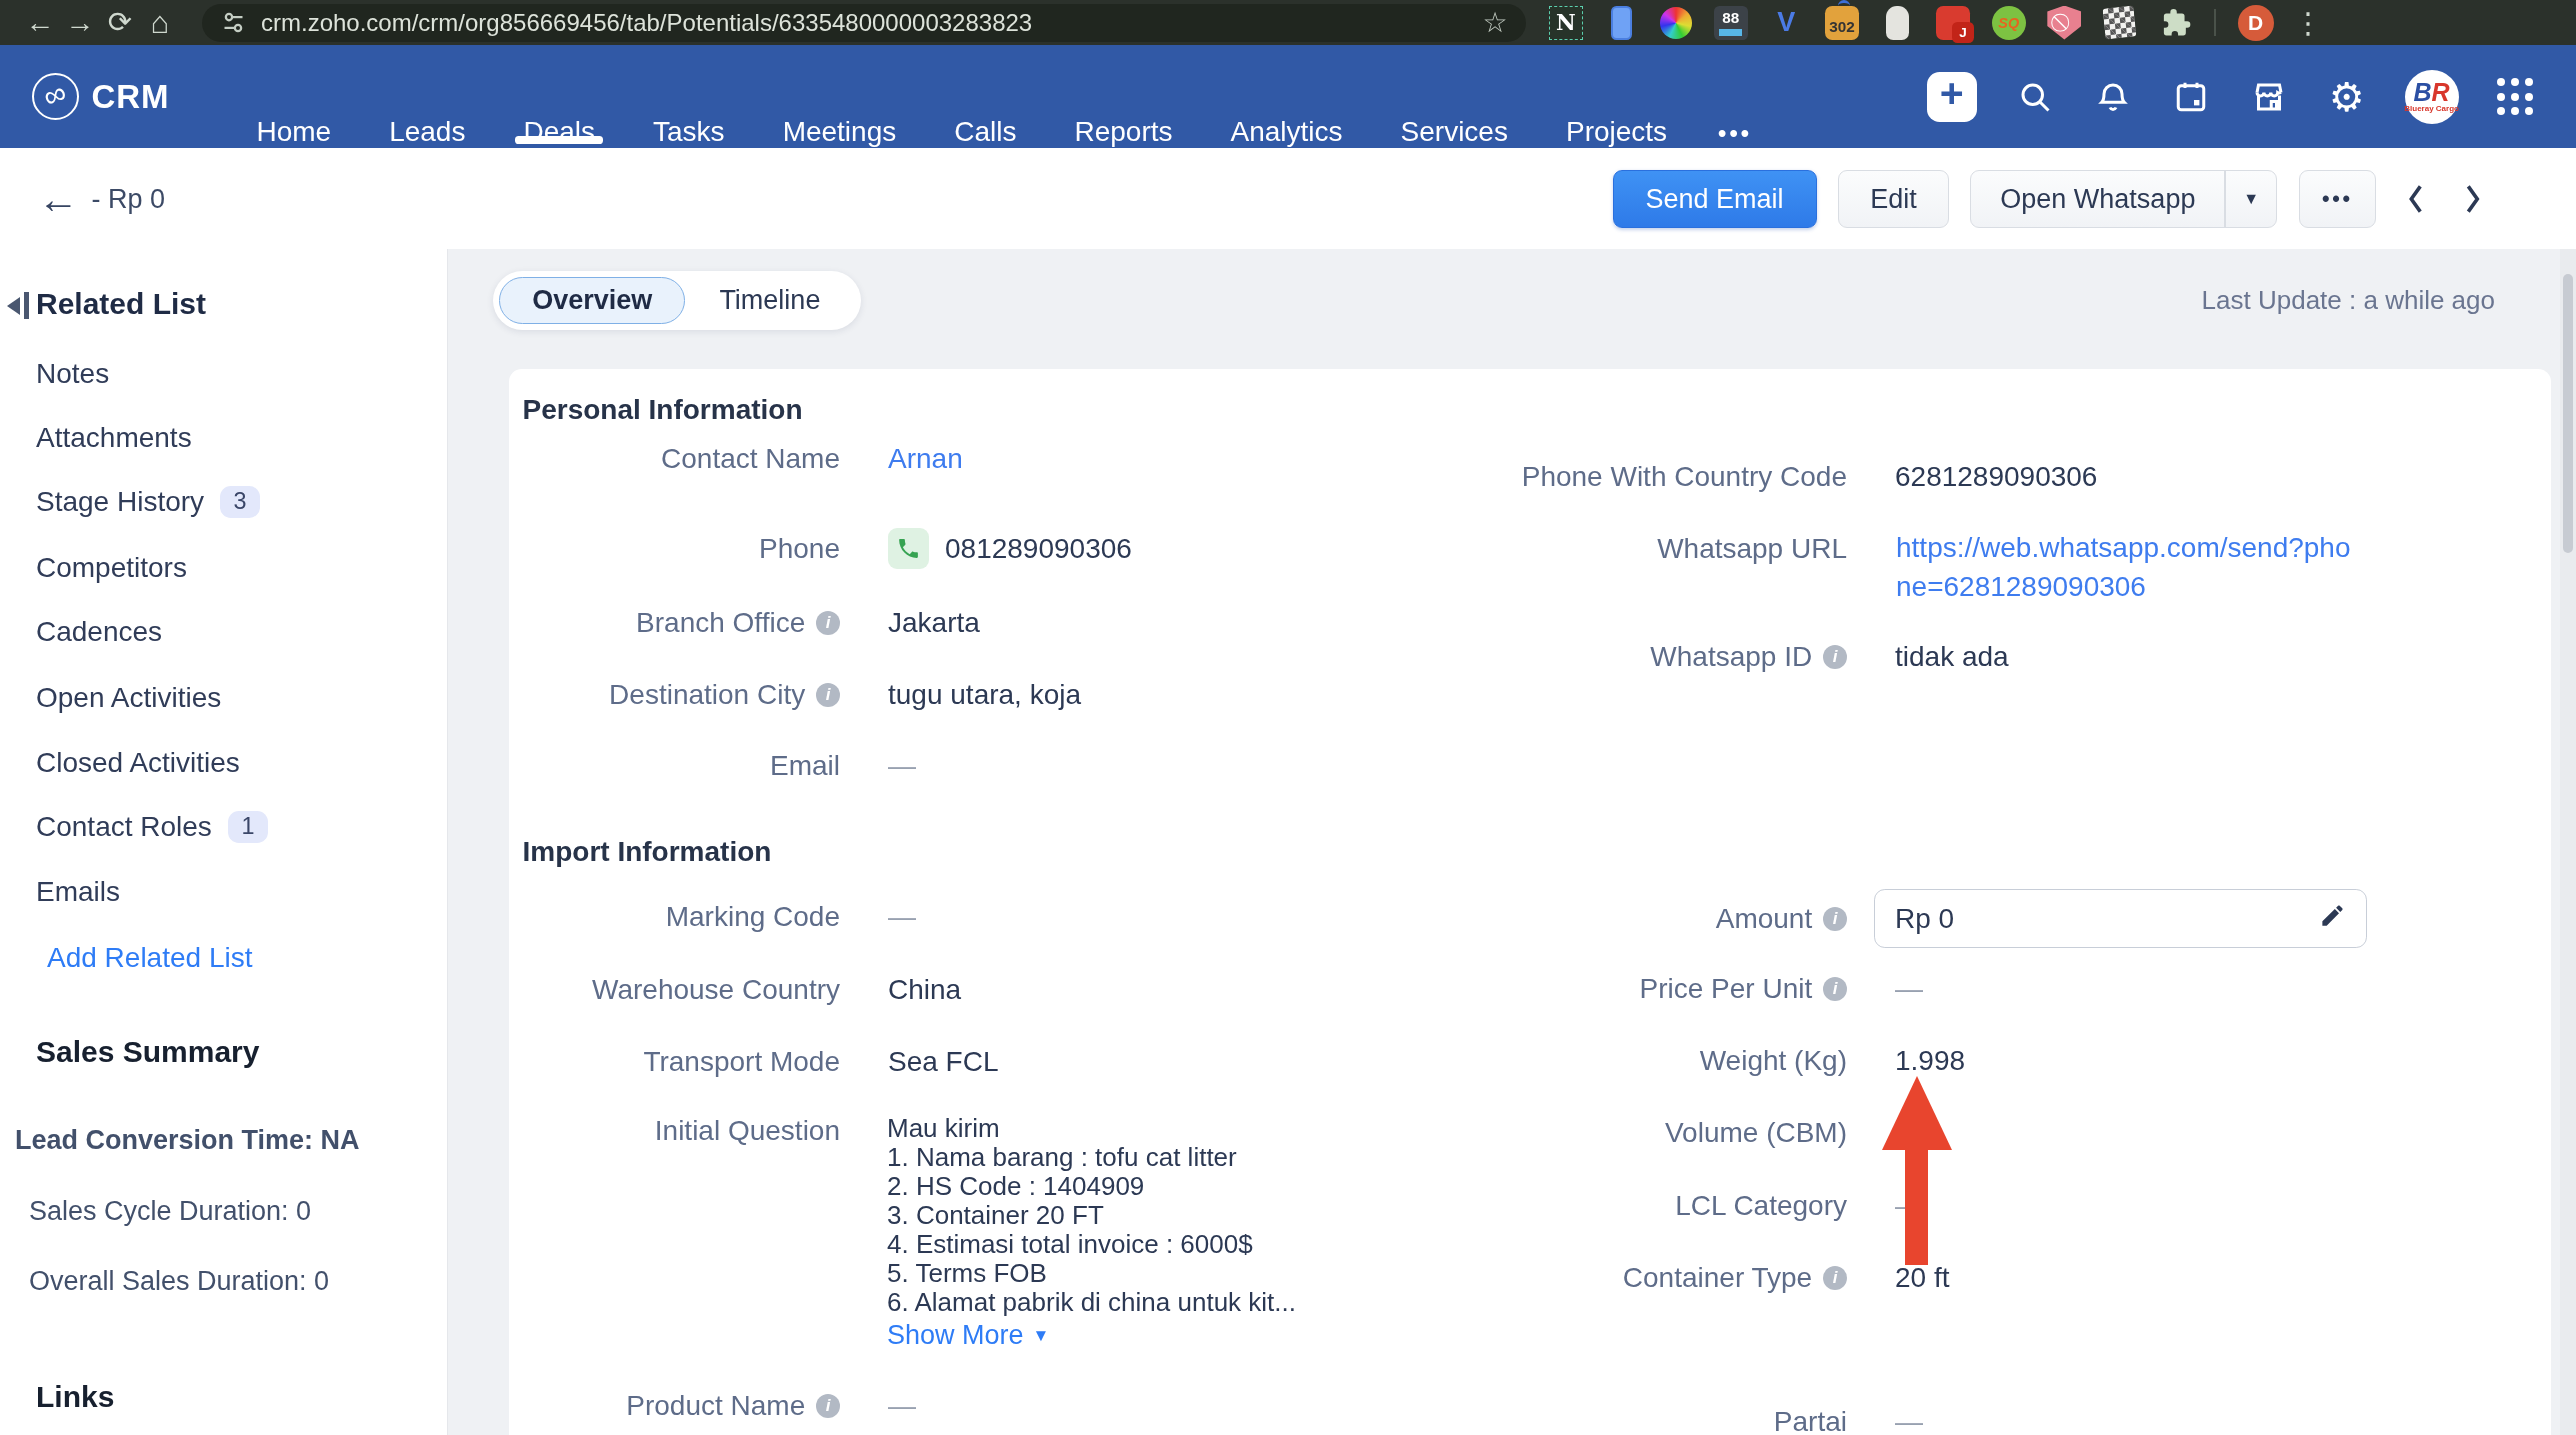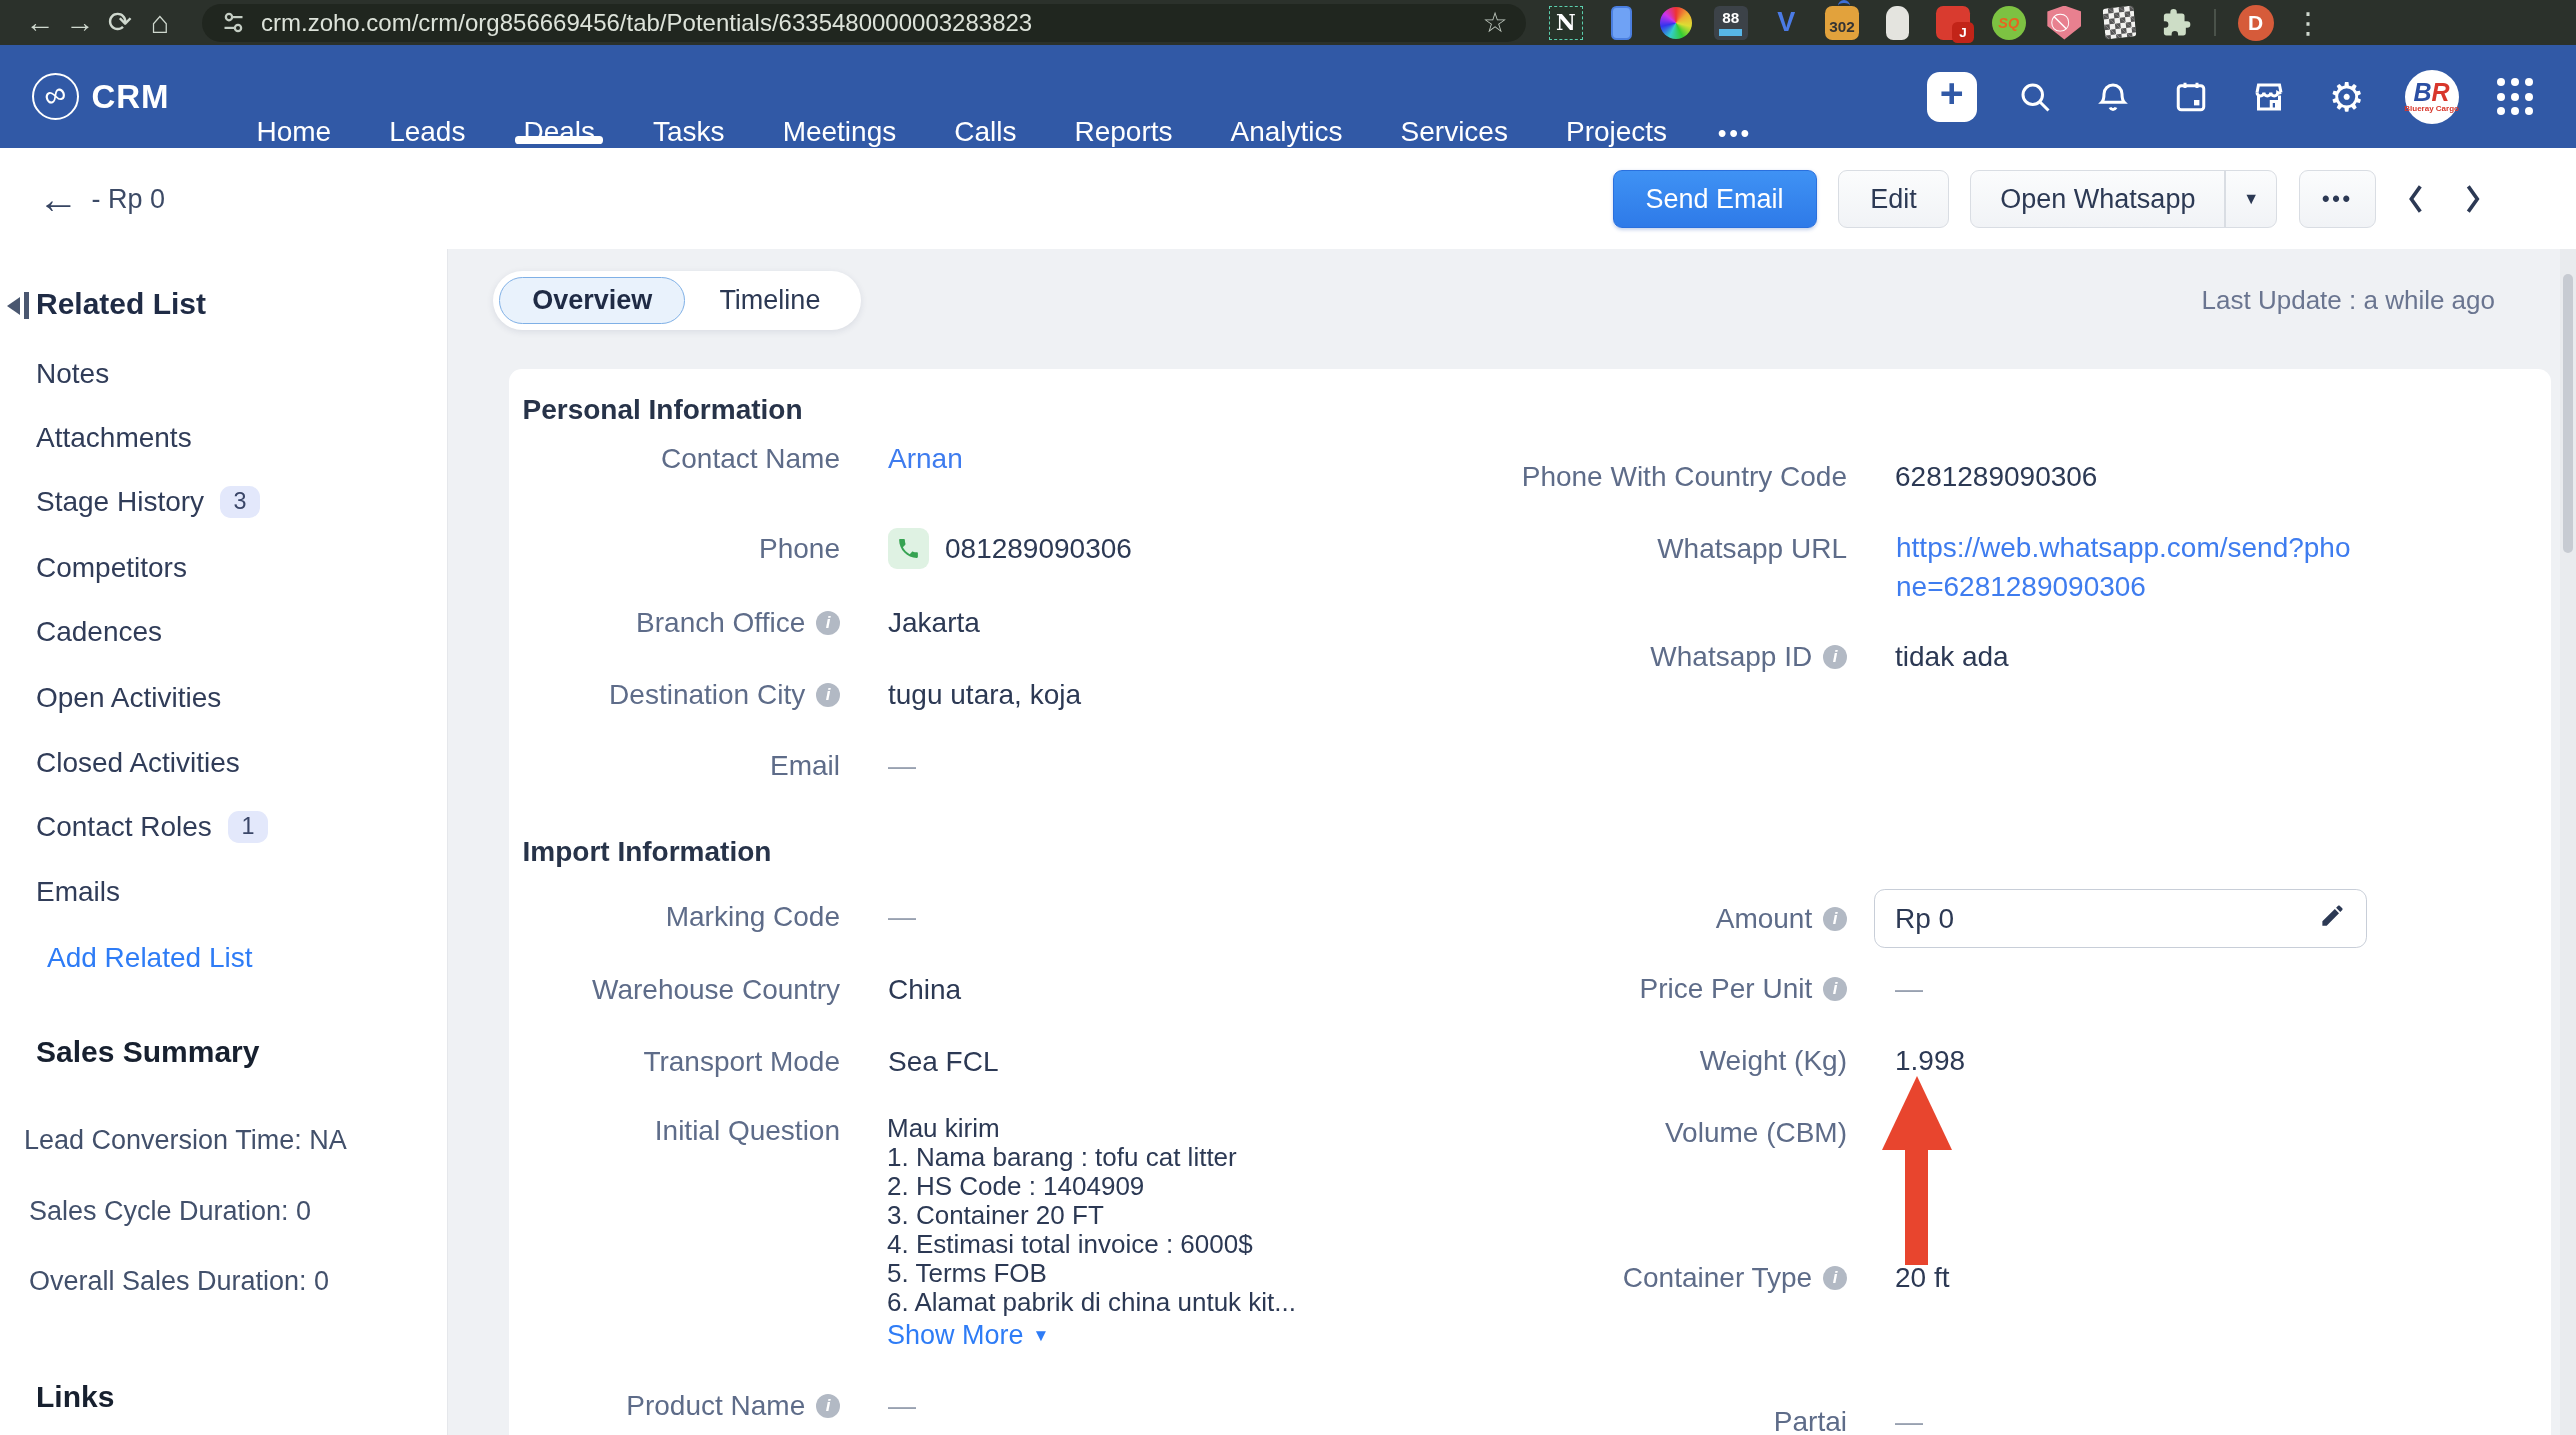--- a/index.html
+++ b/index.html
@@ -322,21 +322,21 @@
         </div>
       <div class="sline" style="top:558px;">
           <span>Contact Roles</span>
           <span class="badge">1</span>
         </div>
       <div class="sline" style="top:623px;">
           <span>Emails</span>
         </div>
       <div class="sline slink" style="top:689px; left:47px;">Add Related List</div>
       <div class="sline shead2" style="top:783px;">Sales Summary</div>
-      <div class="sline sstat" style="top:871px; left:24px;">Lead Conversion Time: NA</div>
+      <div class="sline sstat" style="top:871px; left:15px;font-weight:bold;">Lead Conversion Time: NA</div>
       <div class="sline sstat" style="top:942px; left:29px;">Sales Cycle Duration: 0</div>
       <div class="sline sstat" style="top:1012px; left:29px;">Overall Sales Duration: 0</div>
       <div class="sline shead2" style="top:1128px;">Links</div>
     </div>
 
     <div class="tabs">
       <div class="tab active">Overview</div>
       <div class="tab">Timeline</div>
     </div>
     <div class="lastupd">Last Update : a while ago</div>
@@ -454,20 +454,24 @@
         <div class="fval vdash">—</div>
       </div>
       <div class="frow" style="left:946px; top:667px;">
         <div class="flab-r">Weight (Kg)</div>
         <div class="fval">1.998</div>
       </div>
       <div class="frow" style="left:946px; top:739px;">
         <div class="flab-r">Volume (CBM)</div>
         <div class="fval"></div>
       </div>
+      <div class="frow" style="left:946px; top:812px;">
+        <div class="flab-r">LCL Category</div>
+        <div class="fval vdash">—</div>
+      </div>
       <div class="frow" style="left:946px; top:884px;">
         <div class="flab-r">
             <span>Container Type</span>
             <span class="info"></span>
           </div>
         <div class="fval">20 ft</div>
       </div>
       <div class="frow" style="left:946px; top:1028px;">
         <div class="flab-r">Partai</div>
         <div class="fval vdash">—</div>

